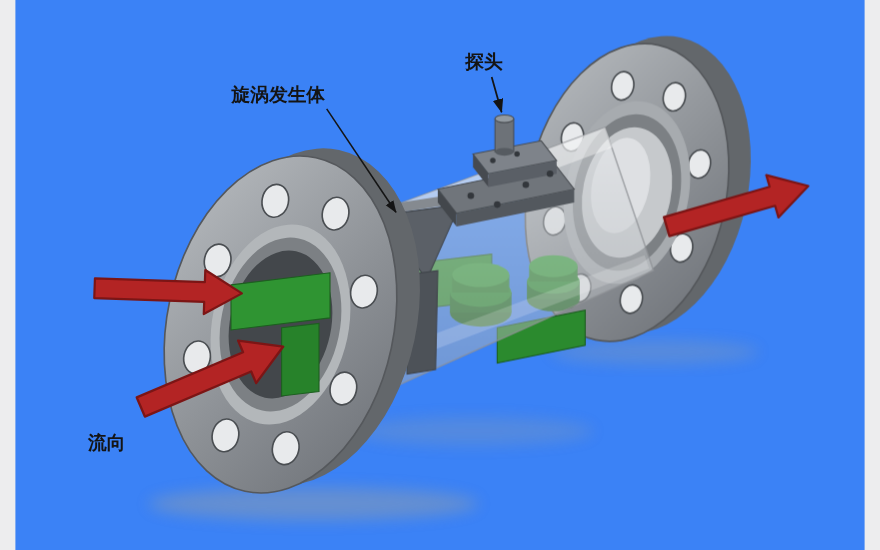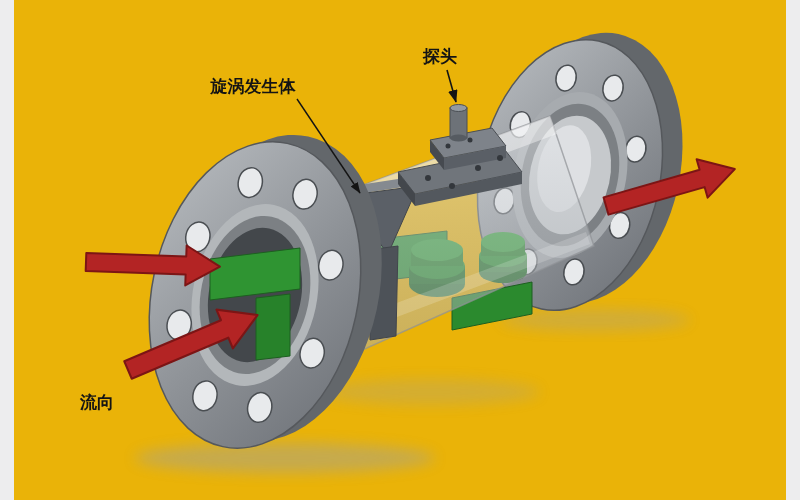--- a/index.html
+++ b/index.html
@@ -1,16 +1,16 @@
 <!DOCTYPE html>
 <html><head>
 <meta charset="utf-8">
 <style>
   html,body{margin:0;padding:0;background:#ffffff;}
-  .stage{position:relative;width:800px;height:500px;background:#eab308;overflow:hidden;
+  .stage{position:relative;width:800px;height:500px;background:#3b82f6;overflow:hidden;
          font-family:"Liberation Sans","DejaVu Sans",sans-serif;}
   svg{display:block;}
   .diagram-label{font-family:"Liberation Sans","DejaVu Sans",sans-serif;
                  font-size:17px;font-weight:bold;fill:#141414;}
 </style>
 </head>
 <body>
 
 <div class="stage">
 <svg width="800" height="500" viewBox="0 0 800 500">

